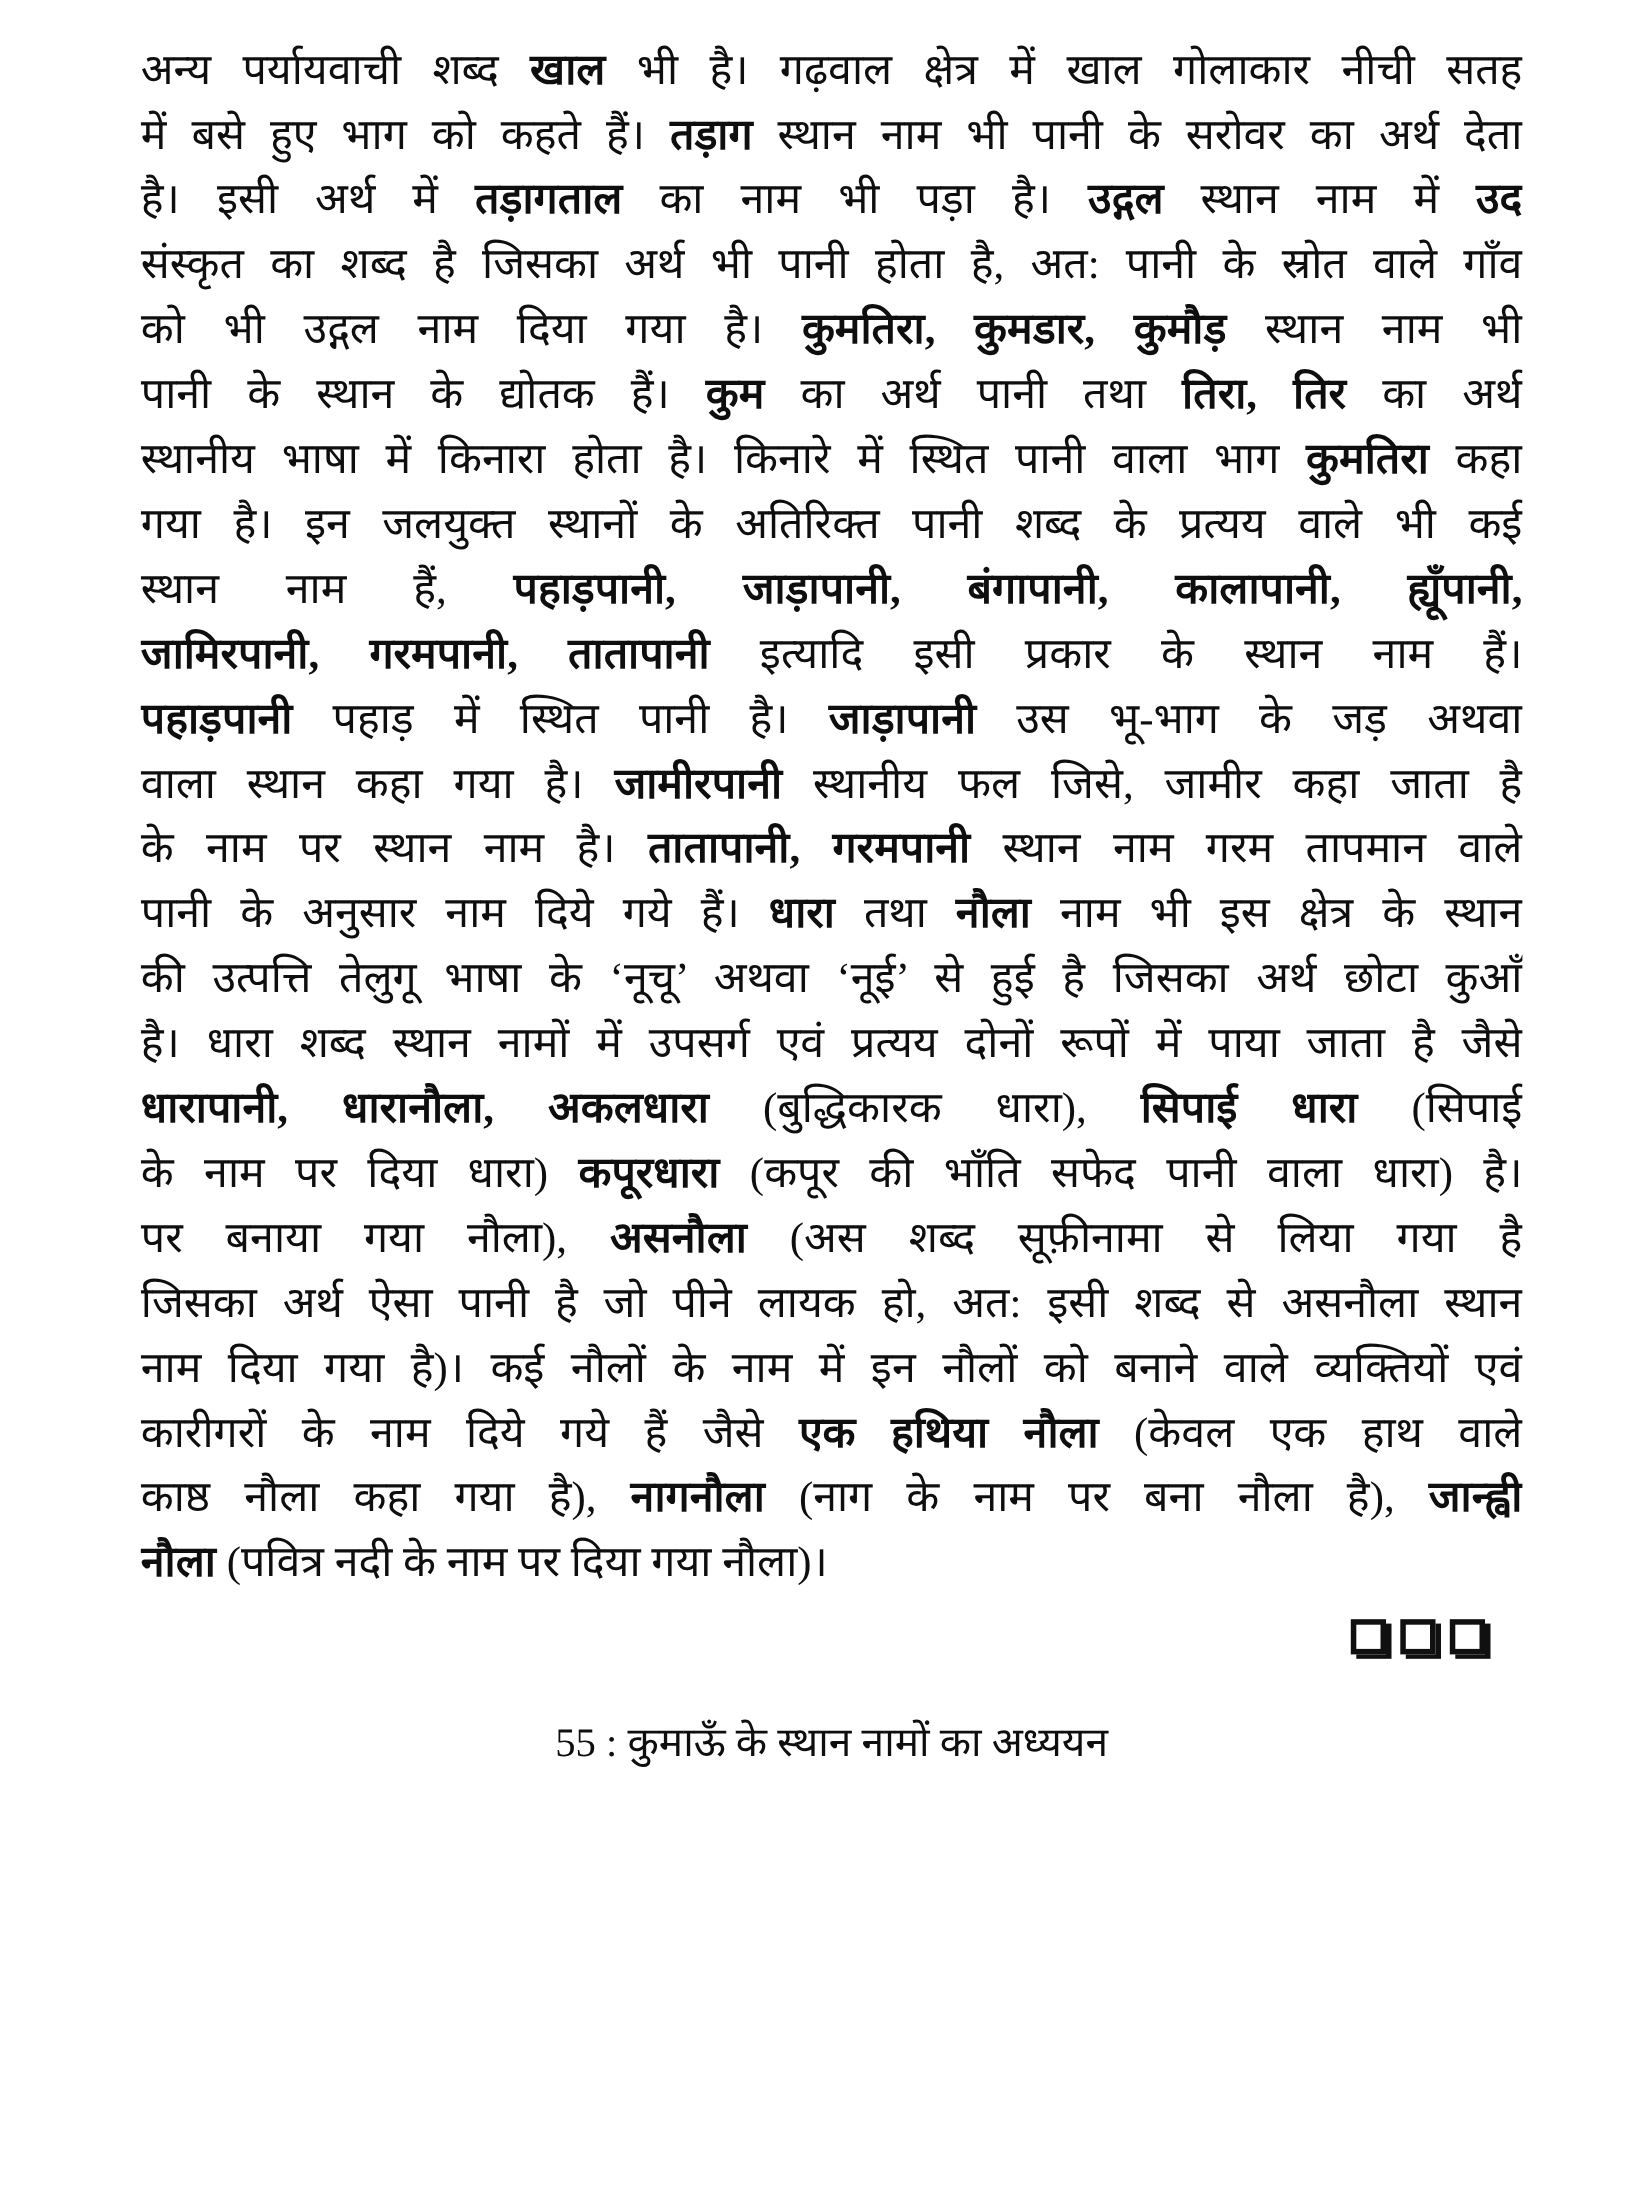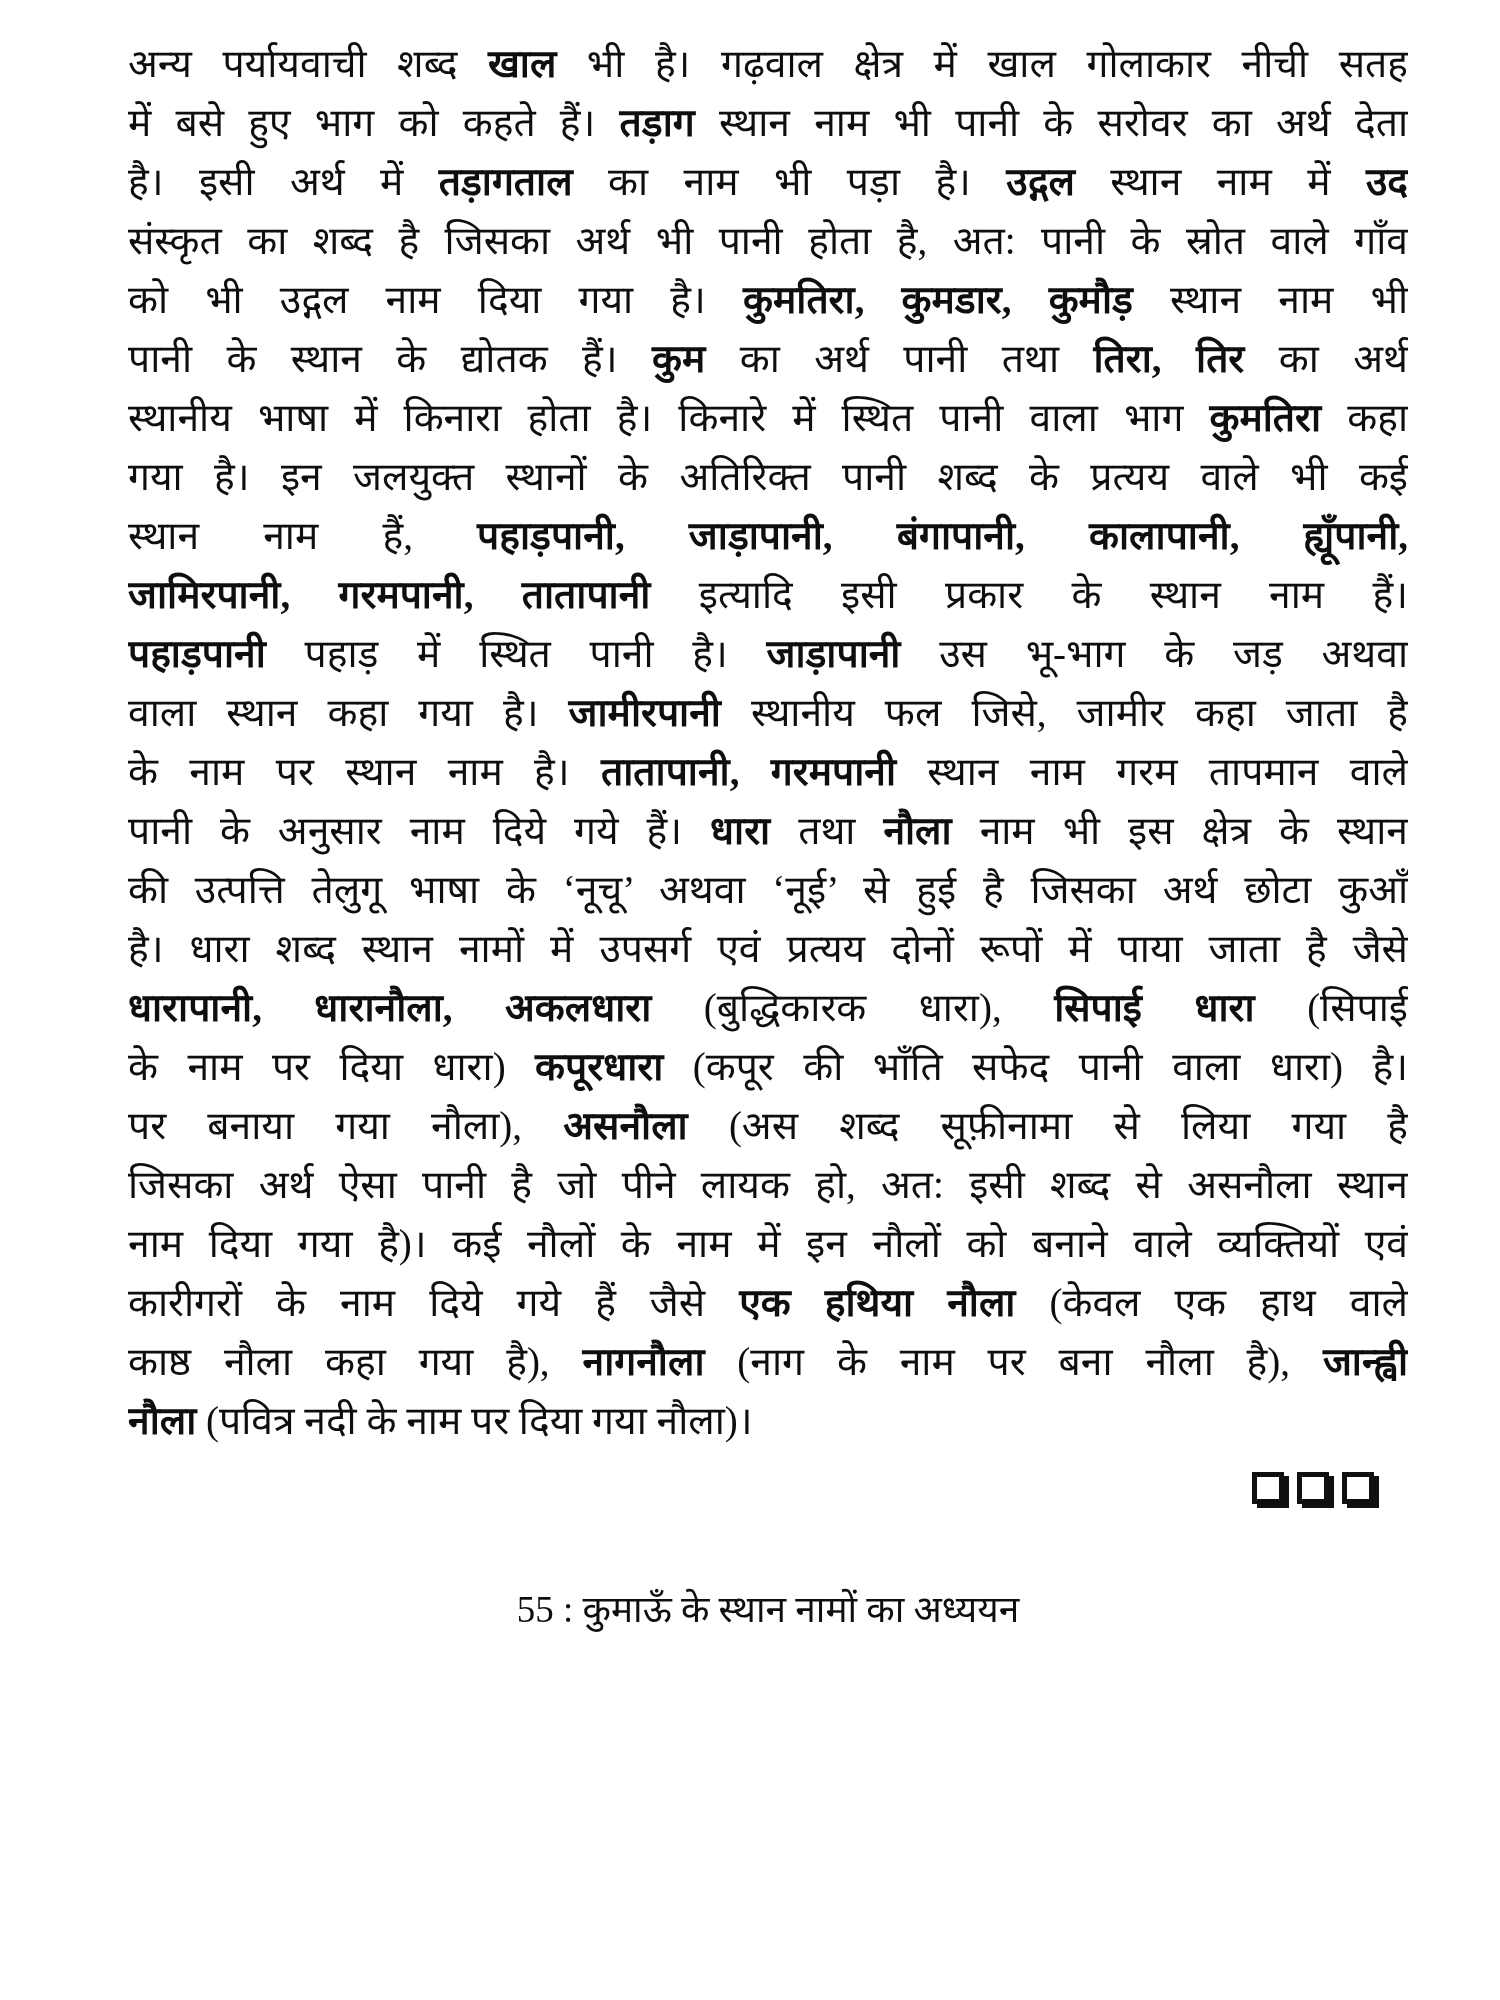--- a/index.html
+++ b/index.html
@@ -8,21 +8,21 @@
     background: #ffffff;
   }
   .page {
     position: relative;
     width: 1500px;
     height: 2000px;
     box-sizing: border-box;
     background: #ffffff;
     color: #0e0e0e;
     font-family: "Liberation Serif", "DejaVu Serif", serif;
-    padding: 34px 92px 0 128px;
+    padding: 34px 116px 0 128px;
     overflow: hidden;
   }
   .paragraph { width: 100%; }
   .line {
     font-size: 39px;
     line-height: 59px;
     height: 59px;
     white-space: normal;
     overflow: hidden;
     text-align: justify;
@@ -39,21 +39,21 @@
   .sq {
     display: inline-block;
     width: 22px;
     height: 22px;
     background: #ffffff;
     border: 5px solid #101010;
     box-shadow: 5px 4px 0 #101010;
     margin-left: 13px;
   }
   .footer {
-    margin-top: 36px;
+    margin-top: 11px;
     text-align: center;
     font-size: 37px;
     line-height: 48px;
     color: #0e0e0e;
   }
 </style>
 </head>
 <body>
 
 <div class="page">

